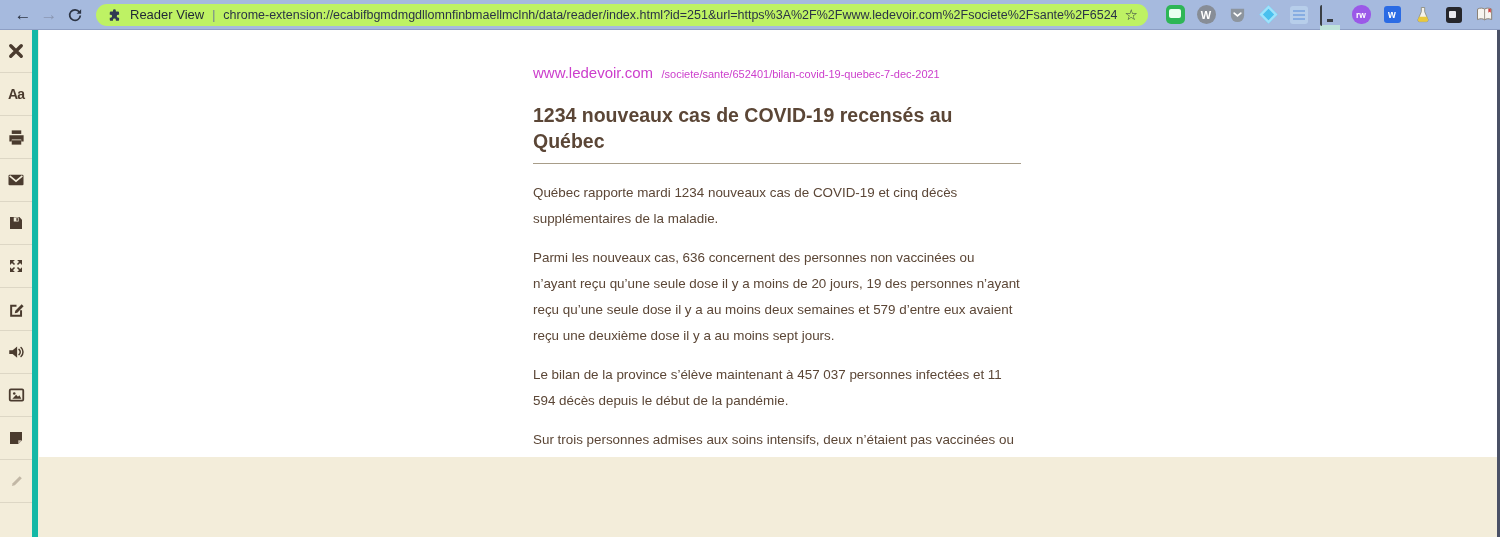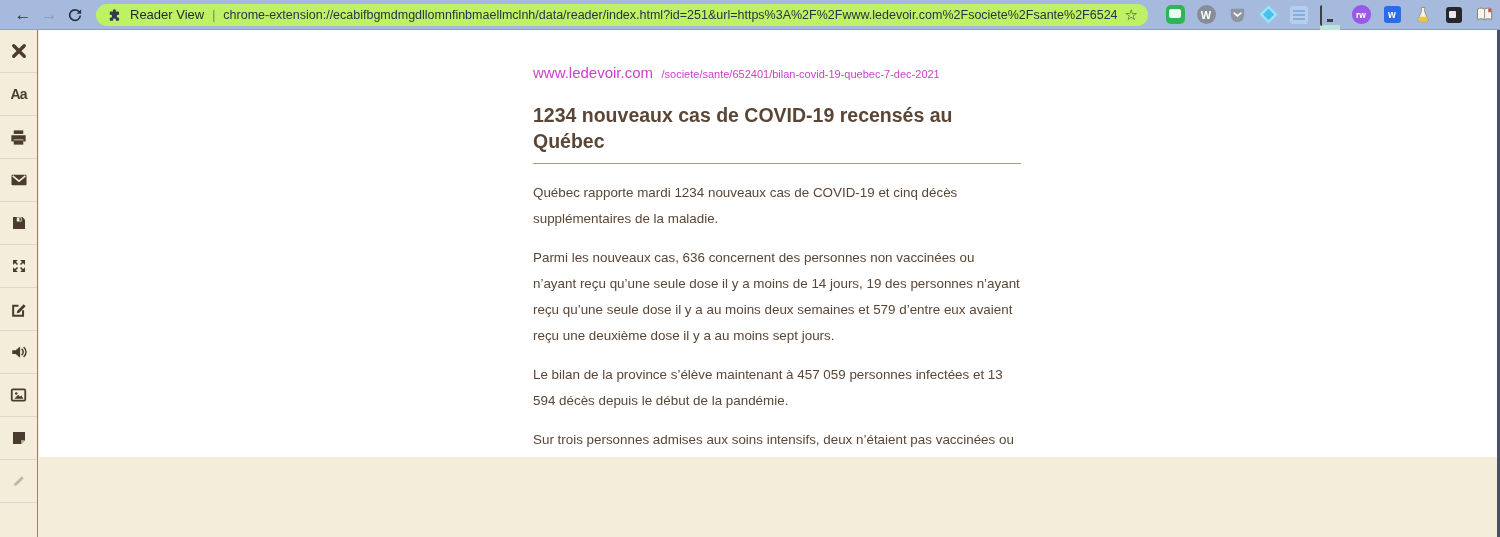--- a/index.html
+++ b/index.html
@@ -48,21 +48,21 @@
            font-size:8.5px; font-weight:bold; display:flex; align-items:center; justify-content:center; }
   .ic-wsq { width:17px; height:17px; border-radius:3px; background:#2b6be4; color:#fff;
             font-size:10px; font-weight:bold; display:flex; align-items:center; justify-content:center; }
   .ic-flask, .ic-book, .ic-puzzle-ext, .ic-avatar { width:20px; height:20px; }
   .ic-dark { width:16px; height:16px; border-radius:3px; background:#26262b; position:relative; }
   .ic-dark::after { content:""; position:absolute; left:2.5px; top:4px; width:7px; height:7px;
                     background:#e8e8ee; border-radius:1px; }
 
   
   .sidebar { position:absolute; left:0; top:30px; width:38px; height:507px;
-             background:#f3edda; border-right:1px solid #14b8a6; }
+             background:#f3edda; border-right:6px solid #14b8a6; }
   .scell { height:43px; display:flex; align-items:center; justify-content:center;
            border-bottom:1px solid #ddd7c5; }
   .scell svg { display:block; }
   .scell .fill { fill:#4a3b2e; }
   .scell .strokebrown { stroke:#4a3b2e; fill:none; }
   .aa-glyph { font-size:14px; font-weight:bold; color:#4a3b2e; letter-spacing:-1px; }
 
   
   .main { position:absolute; left:39px; top:30px; width:1461px; height:427px; background:#ffffff; overflow:hidden; }
   .scroll-strip { position:absolute; right:0; top:30px; width:3px; height:507px; background:#4a5166; }
@@ -225,19 +225,19 @@
 
 <div class="main">
   <div class="article">
     <div class="src-line">
       <a class="src-domain">www.ledevoir.com</a>
       <a class="src-path">/societe/sante/652401/bilan-covid-19-quebec-7-dec-2021</a>
     </div>
     <h1 class="art-title">1234 nouveaux cas de COVID-19 recensés au Québec</h1>
     <hr class="art-hr">
     <p>Québec rapporte mardi 1234 nouveaux cas de COVID-19 et cinq décès supplémentaires de la maladie.</p>
-    <p>Parmi les nouveaux cas, 636 concernent des personnes non vaccinées ou n’ayant reçu qu’une seule dose il y a moins de 14 jours, 19 des personnes n’ayant reçu qu’une seule dose il y a au moins deux semaines et 579 d’entre eux avaient reçu une deuxième dose il y a au moins sept jours.</p>
-    <p>Le bilan de la province s’élève maintenant à 457 059 personnes infectées et 13 594 décès depuis le début de la pandémie.</p>
+    <p>Parmi les nouveaux cas, 636 concernent des personnes non vaccinées ou n’ayant reçu qu’une seule dose il y a moins de 20 jours, 19 des personnes n’ayant reçu qu’une seule dose il y a au moins deux semaines et 579 d’entre eux avaient reçu une deuxième dose il y a au moins sept jours.</p>
+    <p>Le bilan de la province s’élève maintenant à 457 037 personnes infectées et 11 594 décès depuis le début de la pandémie.</p>
     <p>Sur trois personnes admises aux soins intensifs, deux n’étaient pas vaccinées ou n’avaient reçu qu’une seule dose il y a moins de 14 jours et l’autre avait reçu une deuxième dose il y a au moins sept jours.</p>
   </div>
 </div>
 
 <div class="scroll-strip"></div>
 
 </body></html>

